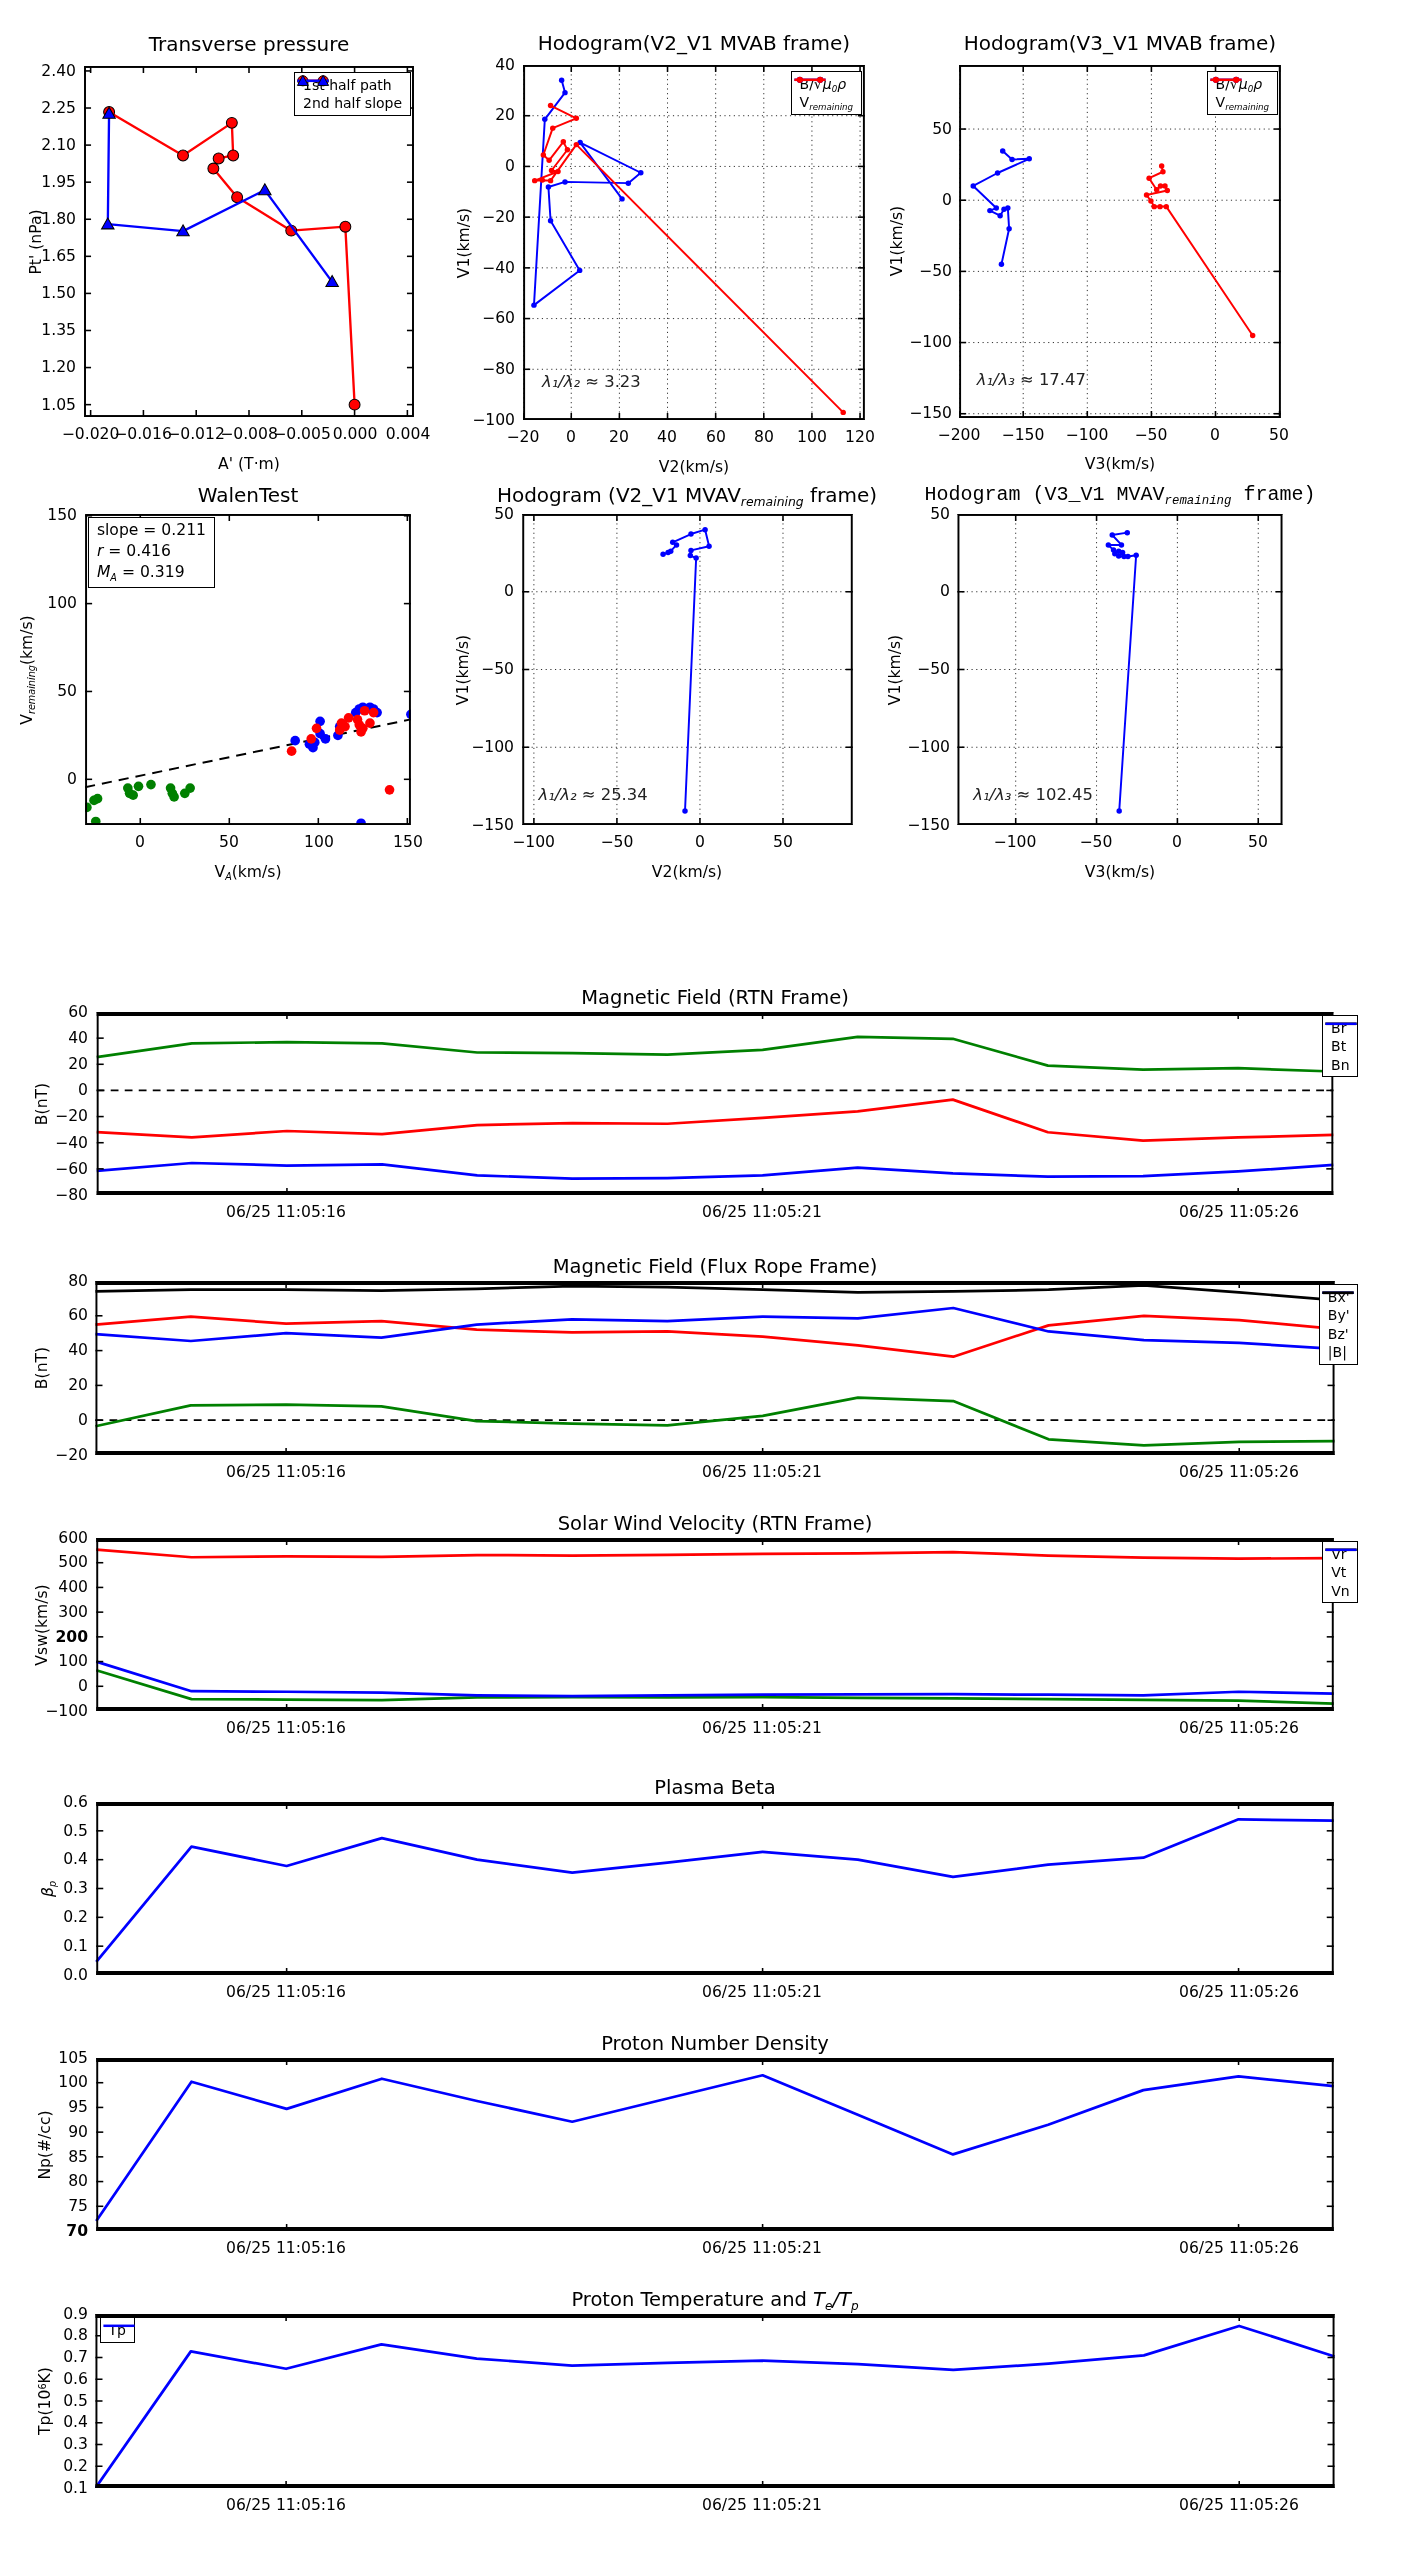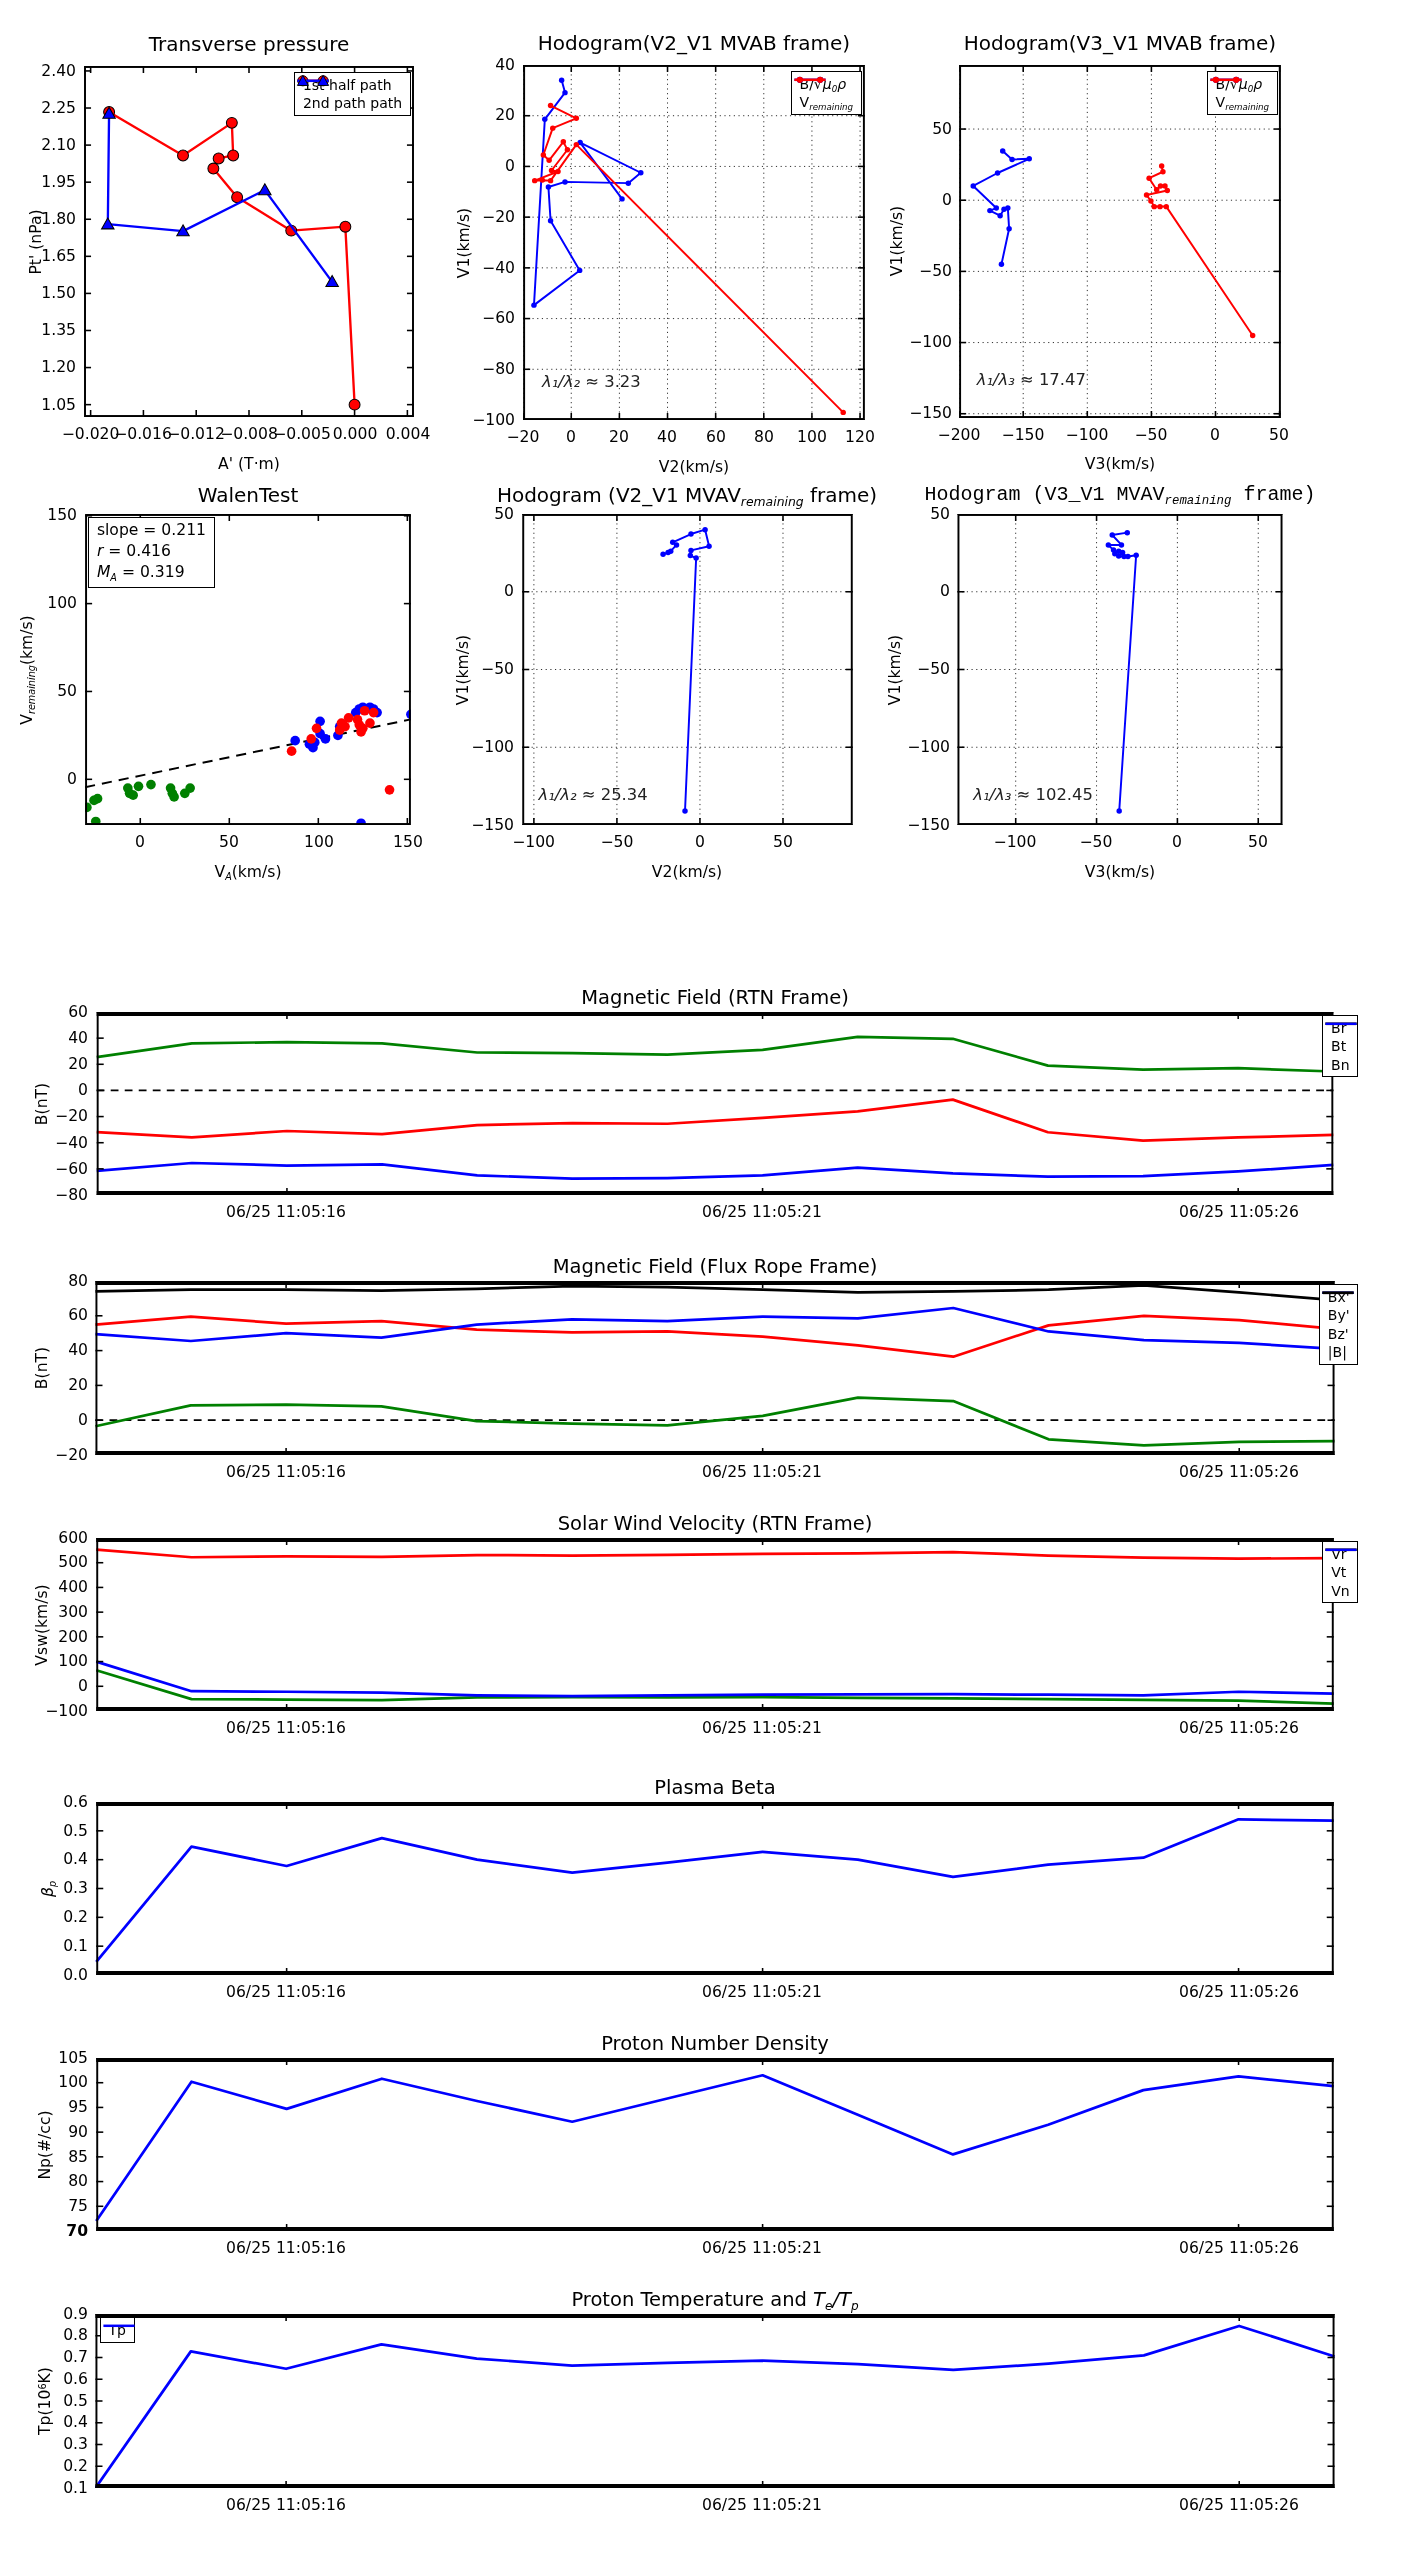--- a/index.html
+++ b/index.html
@@ -110,21 +110,21 @@
             <circle cx="36" cy="10" r="6.5" fill="#ff0000" stroke="#000" stroke-width="1.2"></circle>
           </svg>
           <span class="leglab">1st half path</span>
         </div>
         <div class="legrow">
           <svg width="36" height="15.6" viewBox="0 0 46 20">
             <line x1="3" y1="10" x2="43" y2="10" stroke="#0000ff" stroke-width="3.2"></line>
             <polygon points="10,3 3,16 17,16" fill="#0000ff" stroke="#000" stroke-width="1.2"></polygon>
             <polygon points="36,3 29,16 43,16" fill="#0000ff" stroke="#000" stroke-width="1.2"></polygon>
           </svg>
-          <span class="leglab">2nd path path</span>
+          <span class="leglab">2nd half slope</span>
         </div>
       </div>
     </div>
   <div class="panel" style="left: 523px; top: 65px; width: 342px; height: 355px;">
       <svg width="342" height="355" viewBox="0 0 438 455">
         <line x1="0" y1="0" x2="0" y2="455" stroke="#222" stroke-width="1.2" stroke-dasharray="1.5 4.5"></line>
         <line x1="61.690140845070424" y1="0" x2="61.690140845070424" y2="455" stroke="#222" stroke-width="1.2" stroke-dasharray="1.5 4.5"></line>
         <line x1="123.38028169014085" y1="0" x2="123.38028169014085" y2="455" stroke="#222" stroke-width="1.2" stroke-dasharray="1.5 4.5"></line>
         <line x1="185.07042253521126" y1="0" x2="185.07042253521126" y2="455" stroke="#222" stroke-width="1.2" stroke-dasharray="1.5 4.5"></line>
         <line x1="246.7605633802817" y1="0" x2="246.7605633802817" y2="455" stroke="#222" stroke-width="1.2" stroke-dasharray="1.5 4.5"></line>
@@ -703,21 +703,21 @@
         <line x1="1588" y1="31.714285714285722" x2="1579" y2="31.714285714285722" stroke="#000" stroke-width="2"></line>
         <line x1="0" y1="0" x2="9" y2="0" stroke="#000" stroke-width="2"></line>
         <line x1="1588" y1="0" x2="1579" y2="0" stroke="#000" stroke-width="2"></line>
       </svg>
       <div class="txt tick center" style="left: 191px; top: 181px;">06/25 11:05:16</div>
       <div class="txt tick center" style="left: 667px; top: 181px;">06/25 11:05:21</div>
       <div class="txt tick center" style="left: 1144px; top: 181px;">06/25 11:05:26</div>
       <div class="txt tick" style="top: 164px; right: 1247px; text-align: right; left: auto;">−100</div>
       <div class="txt tick" style="top: 139px; right: 1247px; text-align: right; left: auto;">0</div>
       <div class="txt tick" style="top: 114px; right: 1247px; text-align: right; left: auto;">100</div>
-      <div class="txt tick" style="top: 90px; right: 1247px; text-align: right; left: auto;">200</div>
+      <div class="txt tick" style="top: 90px; right: 1247px; text-align: right; left: auto; font-weight: bold;">200</div>
       <div class="txt tick" style="top: 65px; right: 1247px; text-align: right; left: auto;">300</div>
       <div class="txt tick" style="top: 40px; right: 1247px; text-align: right; left: auto;">400</div>
       <div class="txt tick" style="top: 15.4px; right: 1247px; text-align: right; left: auto;">500</div>
       <div class="txt tick" style="top: -9.4px; right: 1247px; text-align: right; left: auto;">600</div>
       <div class="txt ttitle center" style="left: 620px; top: -26.5px;">Solar Wind Velocity (RTN Frame)</div>
       <div class="txt alabel vlab" style="left: -53px; top: 87px;">Vsw(km/s)</div>
       <div class="legend" style="right: -23.4px; top: 3.1px;">
         <div class="legrow">
           <svg width="36" height="15.6" viewBox="0 0 46 20">
             <line x1="3" y1="10" x2="43" y2="10" stroke="#ff0000" stroke-width="3.2"></line>

